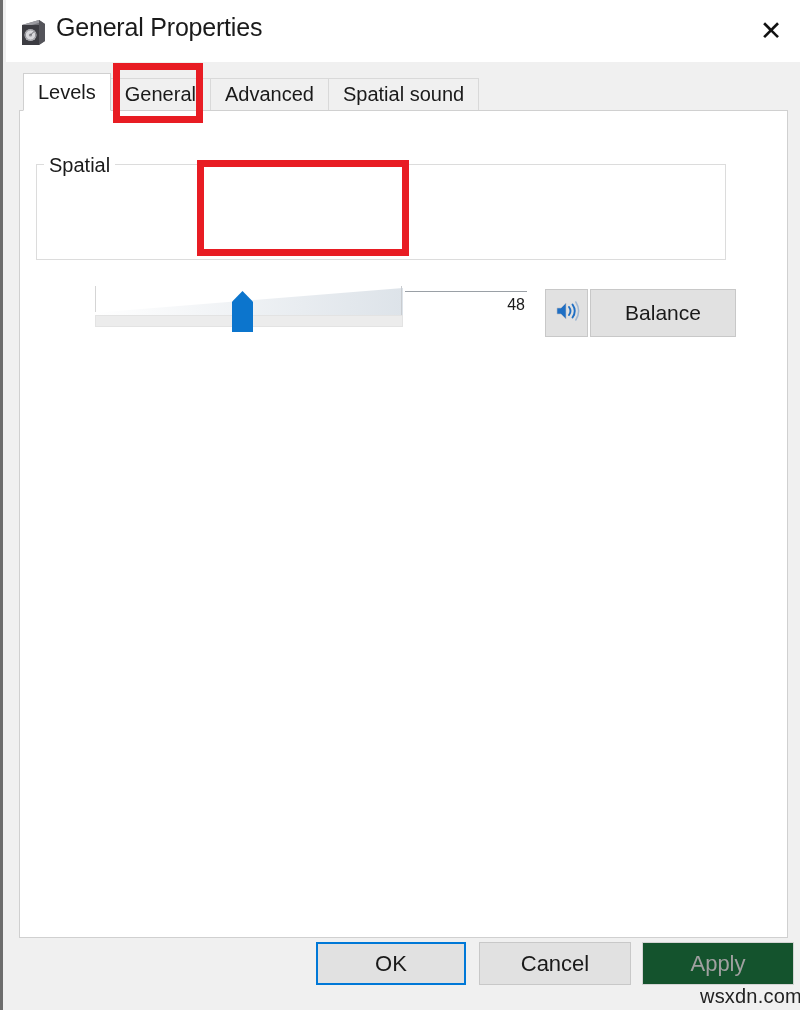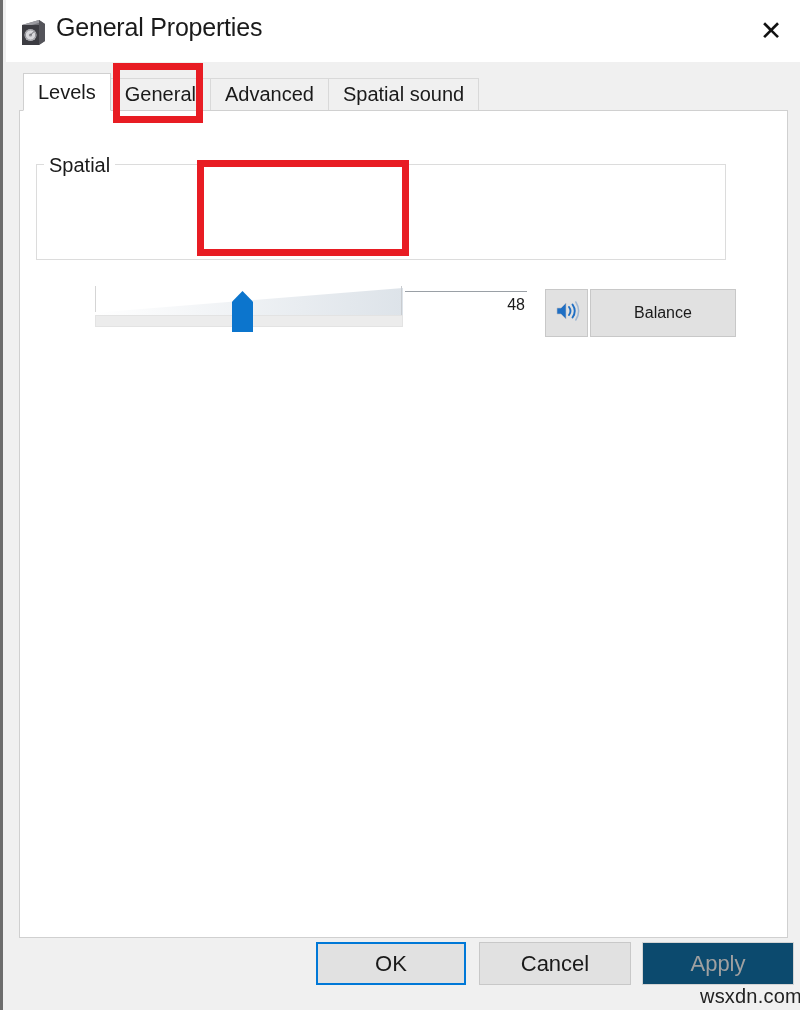--- a/index.html
+++ b/index.html
@@ -203,21 +203,21 @@
   .balance-btn {
     position: absolute;
     left: 570px; top: 178px;
     width: 146px; height: 48px;
     background: #e1e1e1;
     border: 1px solid #c8c8c8;
     box-sizing: border-box;
     display: flex;
     align-items: center;
     justify-content: center;
-    font-size: 16px;
+    font-size: 21px;
     color: #1a1a1a;
     cursor: default;
   }
 
   
   .footer {
     position: absolute;
     left: 3px; top: 938px;
     width: 797px; height: 72px;
     background: #f0f0f0;
@@ -243,21 +243,21 @@
   .btn-cancel {
     left: 473px;
     width: 152px;
     background: #e1e1e1;
     border: 1px solid #c8c8c8;
     color: #1a1a1a;
   }
   .btn-apply {
     left: 636px;
     width: 152px;
-    background: #0c4a6e;
+    background: #14532d;
     border: 1px solid #d4d4d4;
     color: #a0a0a0;
   }
 
   .watermark {
     position: absolute;
     left: 697px; top: 985px;
     font-size: 20px;
     color: #222222;
     font-family: "Liberation Sans", sans-serif;

